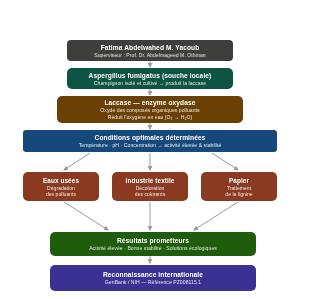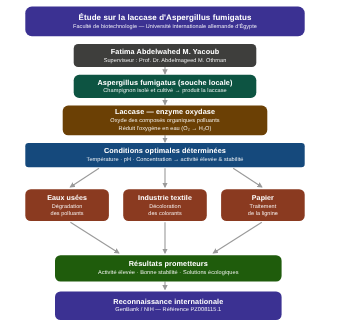--- a/index.html
+++ b/index.html
@@ -130,24 +130,20 @@
       <line x1="90" y1="153" x2="64" y2="170"></line>
       <line x1="150" y1="153" x2="150" y2="170"></line>
       <line x1="212" y1="153" x2="238" y2="170"></line>
       <line x1="64" y1="202" x2="108" y2="230"></line>
       <line x1="150" y1="202" x2="150" y2="230"></line>
       <line x1="238" y1="202" x2="194" y2="230"></line>
       <line x1="150" y1="256" x2="150" y2="263"></line>
     </g>
   </svg>
 
-  <div class="node" id="n-title" style="background: rgb(59, 49, 146);">
-    <div class="title">Étude sur la laccase d'Aspergillus fumigatus</div>
-    <div class="sub">Faculté de biotechnologie — Université internationale allemande d'Égypte</div>
-  </div>
 
   <div class="node" id="n-author" style="background: rgb(62, 62, 60);">
     <div class="title">Fatima Abdelwahed M. Yacoub</div>
     <div class="sub">Superviseur : Prof. Dr. Abdelmageed M. Othman</div>
   </div>
 
   <div class="node" id="n-strain" style="background: rgb(13, 84, 66);">
     <div class="title">Aspergillus fumigatus (souche locale)</div>
     <div class="sub">Champignon isolé et cultivé → produit la laccase</div>
   </div>

